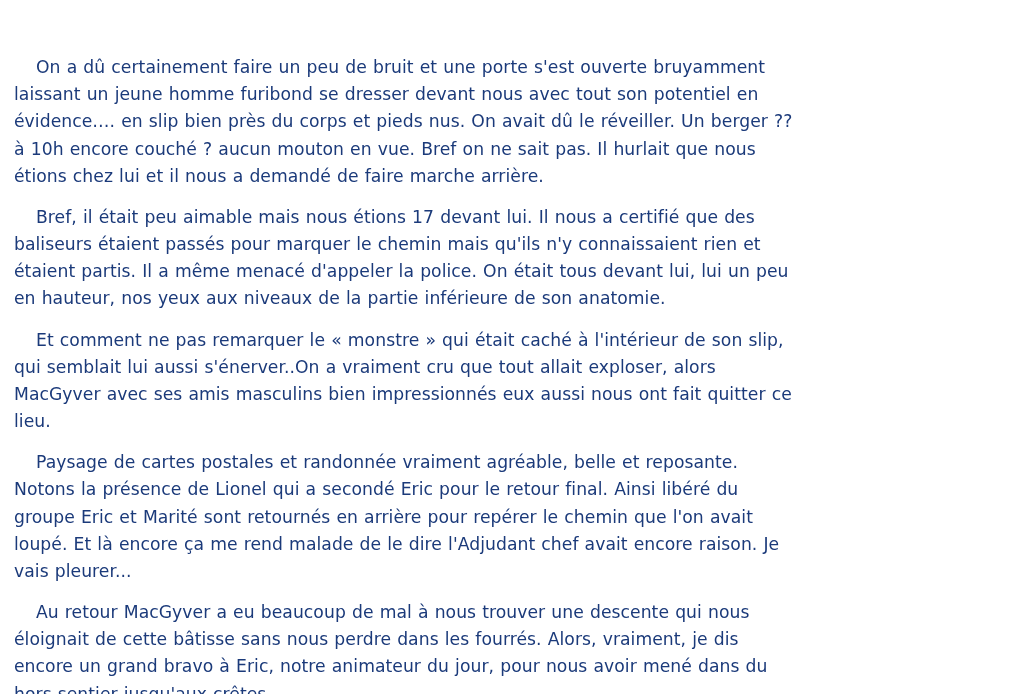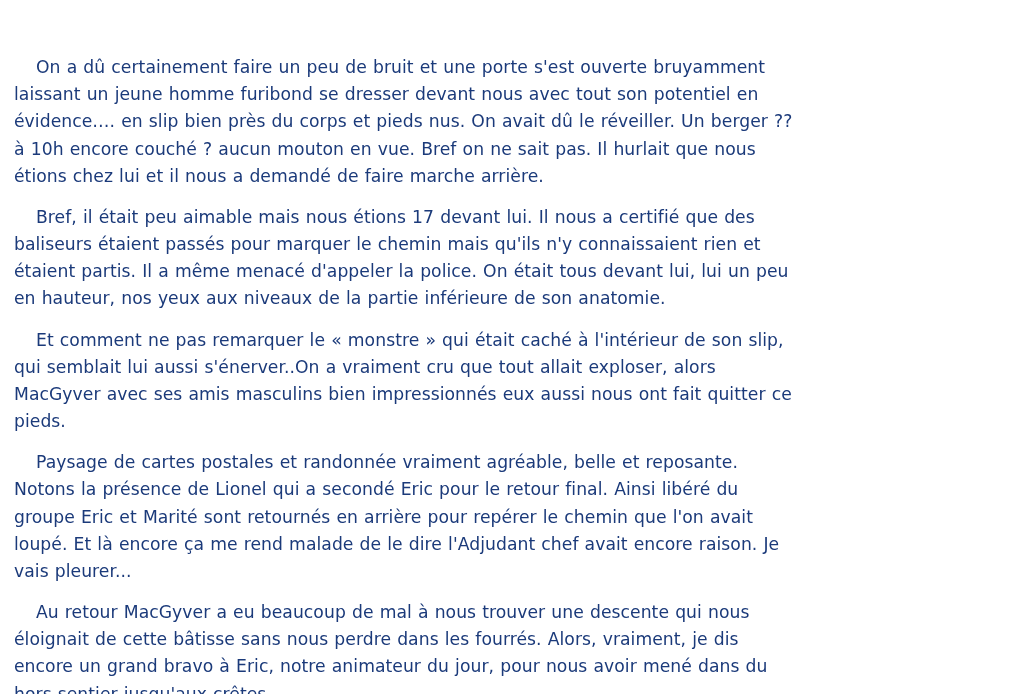--- a/index.html
+++ b/index.html
@@ -39,17 +39,17 @@
     letter-spacing: 0.4px;
     text-indent: 0;
   }
 </style>
 </head>
 <body>
 
 <div class="page">
   <p class="para">On a dû certainement faire un peu de bruit et une porte s'est ouverte bruyamment laissant un jeune homme furibond se dresser devant nous avec tout son potentiel en évidence…. en slip bien près du corps et pieds nus. On avait dû le réveiller. Un berger ?? à 10h encore couché ? aucun mouton en vue. Bref on ne sait pas. Il hurlait que nous étions chez lui et il nous a demandé de faire marche arrière.</p>
   <p class="para">Bref, il était peu aimable mais nous étions 17 devant lui. Il nous a certifié que des baliseurs étaient passés pour marquer le chemin mais qu'ils n'y connaissaient rien et étaient partis. Il a même menacé d'appeler la police. On était tous devant lui, lui un peu en hauteur, nos yeux aux niveaux de la partie inférieure de son anatomie.</p>
-  <p class="para">Et comment ne pas remarquer le « monstre » qui était caché à l'intérieur de son slip,  qui semblait lui aussi s'énerver..On a vraiment cru que tout allait exploser,  alors MacGyver avec ses amis masculins bien impressionnés eux aussi nous ont fait quitter ce pieds.</p>
+  <p class="para">Et comment ne pas remarquer le « monstre » qui était caché à l'intérieur de son slip,  qui semblait lui aussi s'énerver..On a vraiment cru que tout allait exploser,  alors MacGyver avec ses amis masculins bien impressionnés eux aussi nous ont fait quitter ce lieu.</p>
   <p class="para">Paysage de cartes postales et randonnée vraiment agréable, belle et reposante. Notons la présence de Lionel qui a secondé Eric pour le retour final. Ainsi libéré du groupe Eric et Marité sont retournés en arrière pour repérer le chemin que l'on avait loupé. Et là encore ça me rend malade de le dire l'Adjudant chef avait encore raison. Je vais pleurer...</p>
   <p class="para">Au retour MacGyver a eu beaucoup de mal à nous trouver une descente qui nous éloignait de cette bâtisse sans nous perdre dans les fourrés. Alors, vraiment, je dis encore un grand bravo à Eric, notre animateur du jour, pour nous avoir mené dans du hors sentier jusqu'aux crêtes.</p>
   <p class="para signature">Dominique P</p>
 </div>
 
 </body></html>

